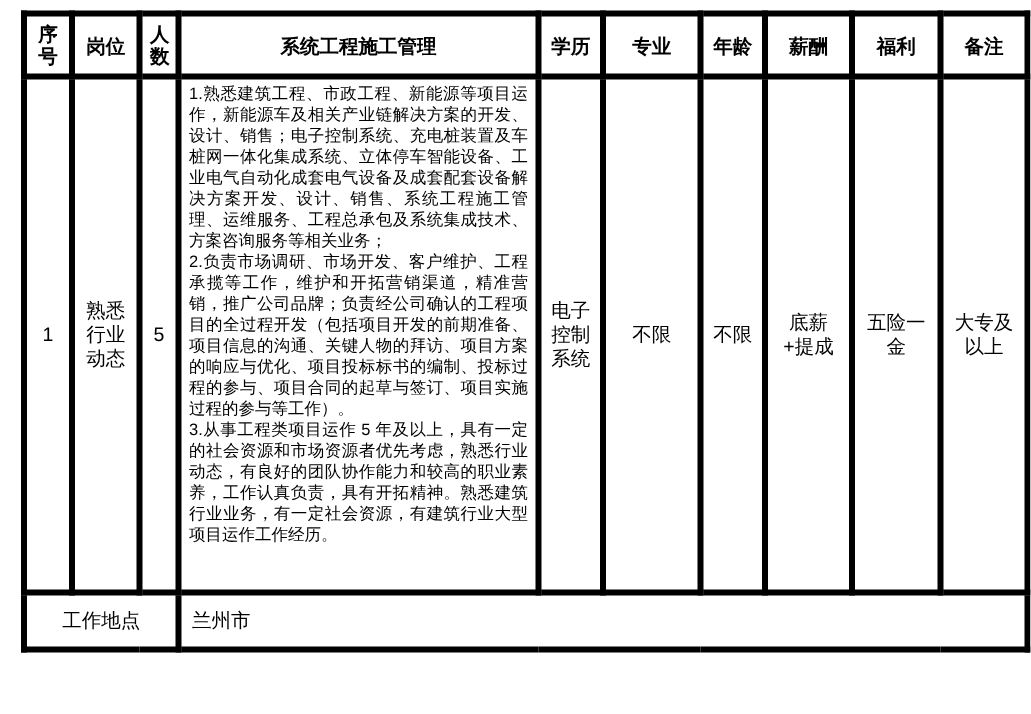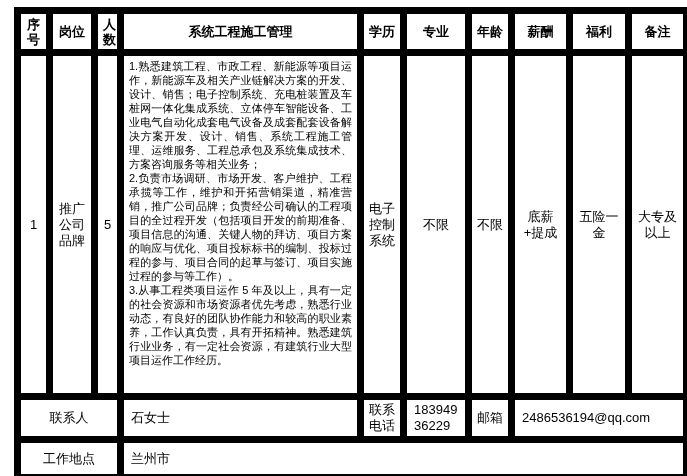--- a/index.html
+++ b/index.html
@@ -17,21 +17,21 @@
   table.job-table {
     position: absolute;
     left: 14px;
     top: 7px;
     border-collapse: collapse;
     table-layout: fixed;
     width: 669px;
     background: #ffffff;
   }
   table.job-table td {
-    border: 7px solid #000000;
+    border: 4px solid #000000;
     overflow: hidden;
     box-sizing: border-box;
   }
   
   td.hdr {
     font-weight: bold;
     font-size: 13px;
     line-height: 15px;
     text-align: center;
     vertical-align: middle;
@@ -95,38 +95,30 @@
       <td class="hdr">系统工程施工管理</td>
       <td class="hdr">学历</td>
       <td class="hdr">专业</td>
       <td class="hdr">年龄</td>
       <td class="hdr">薪酬</td>
       <td class="hdr">福利</td>
       <td class="hdr">备注</td>
     </tr>
     <tr class="r-body">
       <td class="ctr">1</td>
-      <td class="ctr">推广公司品牌</td>
+      <td class="ctr">熟悉行业动态</td>
       <td class="ctr">5</td>
       <td class="duties">1.熟悉建筑工程、市政工程、新能源等项目运作，新能源车及相关产业链解决方案的开发、设计、销售；电子控制系统、充电桩装置及车桩网一体化集成系统、立体停车智能设备、工业电气自动化成套电气设备及成套配套设备解决方案开发、设计、销售、系统工程施工管理、运维服务、工程总承包及系统集成技术、方案咨询服务等相关业务；
 2.负责市场调研、市场开发、客户维护、工程承揽等工作，维护和开拓营销渠道，精准营销，推广公司品牌；负责经公司确认的工程项目的全过程开发（包括项目开发的前期准备、项目信息的沟通、关键人物的拜访、项目方案的响应与优化、项目投标标书的编制、投标过程的参与、项目合同的起草与签订、项目实施过程的参与等工作）。
 3.从事工程类项目运作 5 年及以上，具有一定的社会资源和市场资源者优先考虑，熟悉行业动态，有良好的团队协作能力和较高的职业素养，工作认真负责，具有开拓精神。熟悉建筑行业业务，有一定社会资源，有建筑行业大型项目运作工作经历。</td>
       <td class="ctr">电子控制系统</td>
       <td class="ctr">不限</td>
       <td class="ctr">不限</td>
       <td class="ctr">底薪+提成</td>
       <td class="ctr">五险一金</td>
       <td class="ctr">大专及以上</td>
     </tr>
-    <tr class="r-contact">
-      <td class="ctr" colspan="3">联系人</td>
-      <td class="lft">石女士</td>
-      <td class="ctr">联系电话</td>
-      <td class="lft">18394936229</td>
-      <td class="ctr">邮箱</td>
-      <td class="lft" colspan="3">2486536194@qq.com</td>
-    </tr>
     <tr class="r-location">
       <td class="ctr" colspan="3">工作地点</td>
       <td class="lft" colspan="7">兰州市</td>
     </tr>
   </tbody>
 </table>
 
 </body></html>

